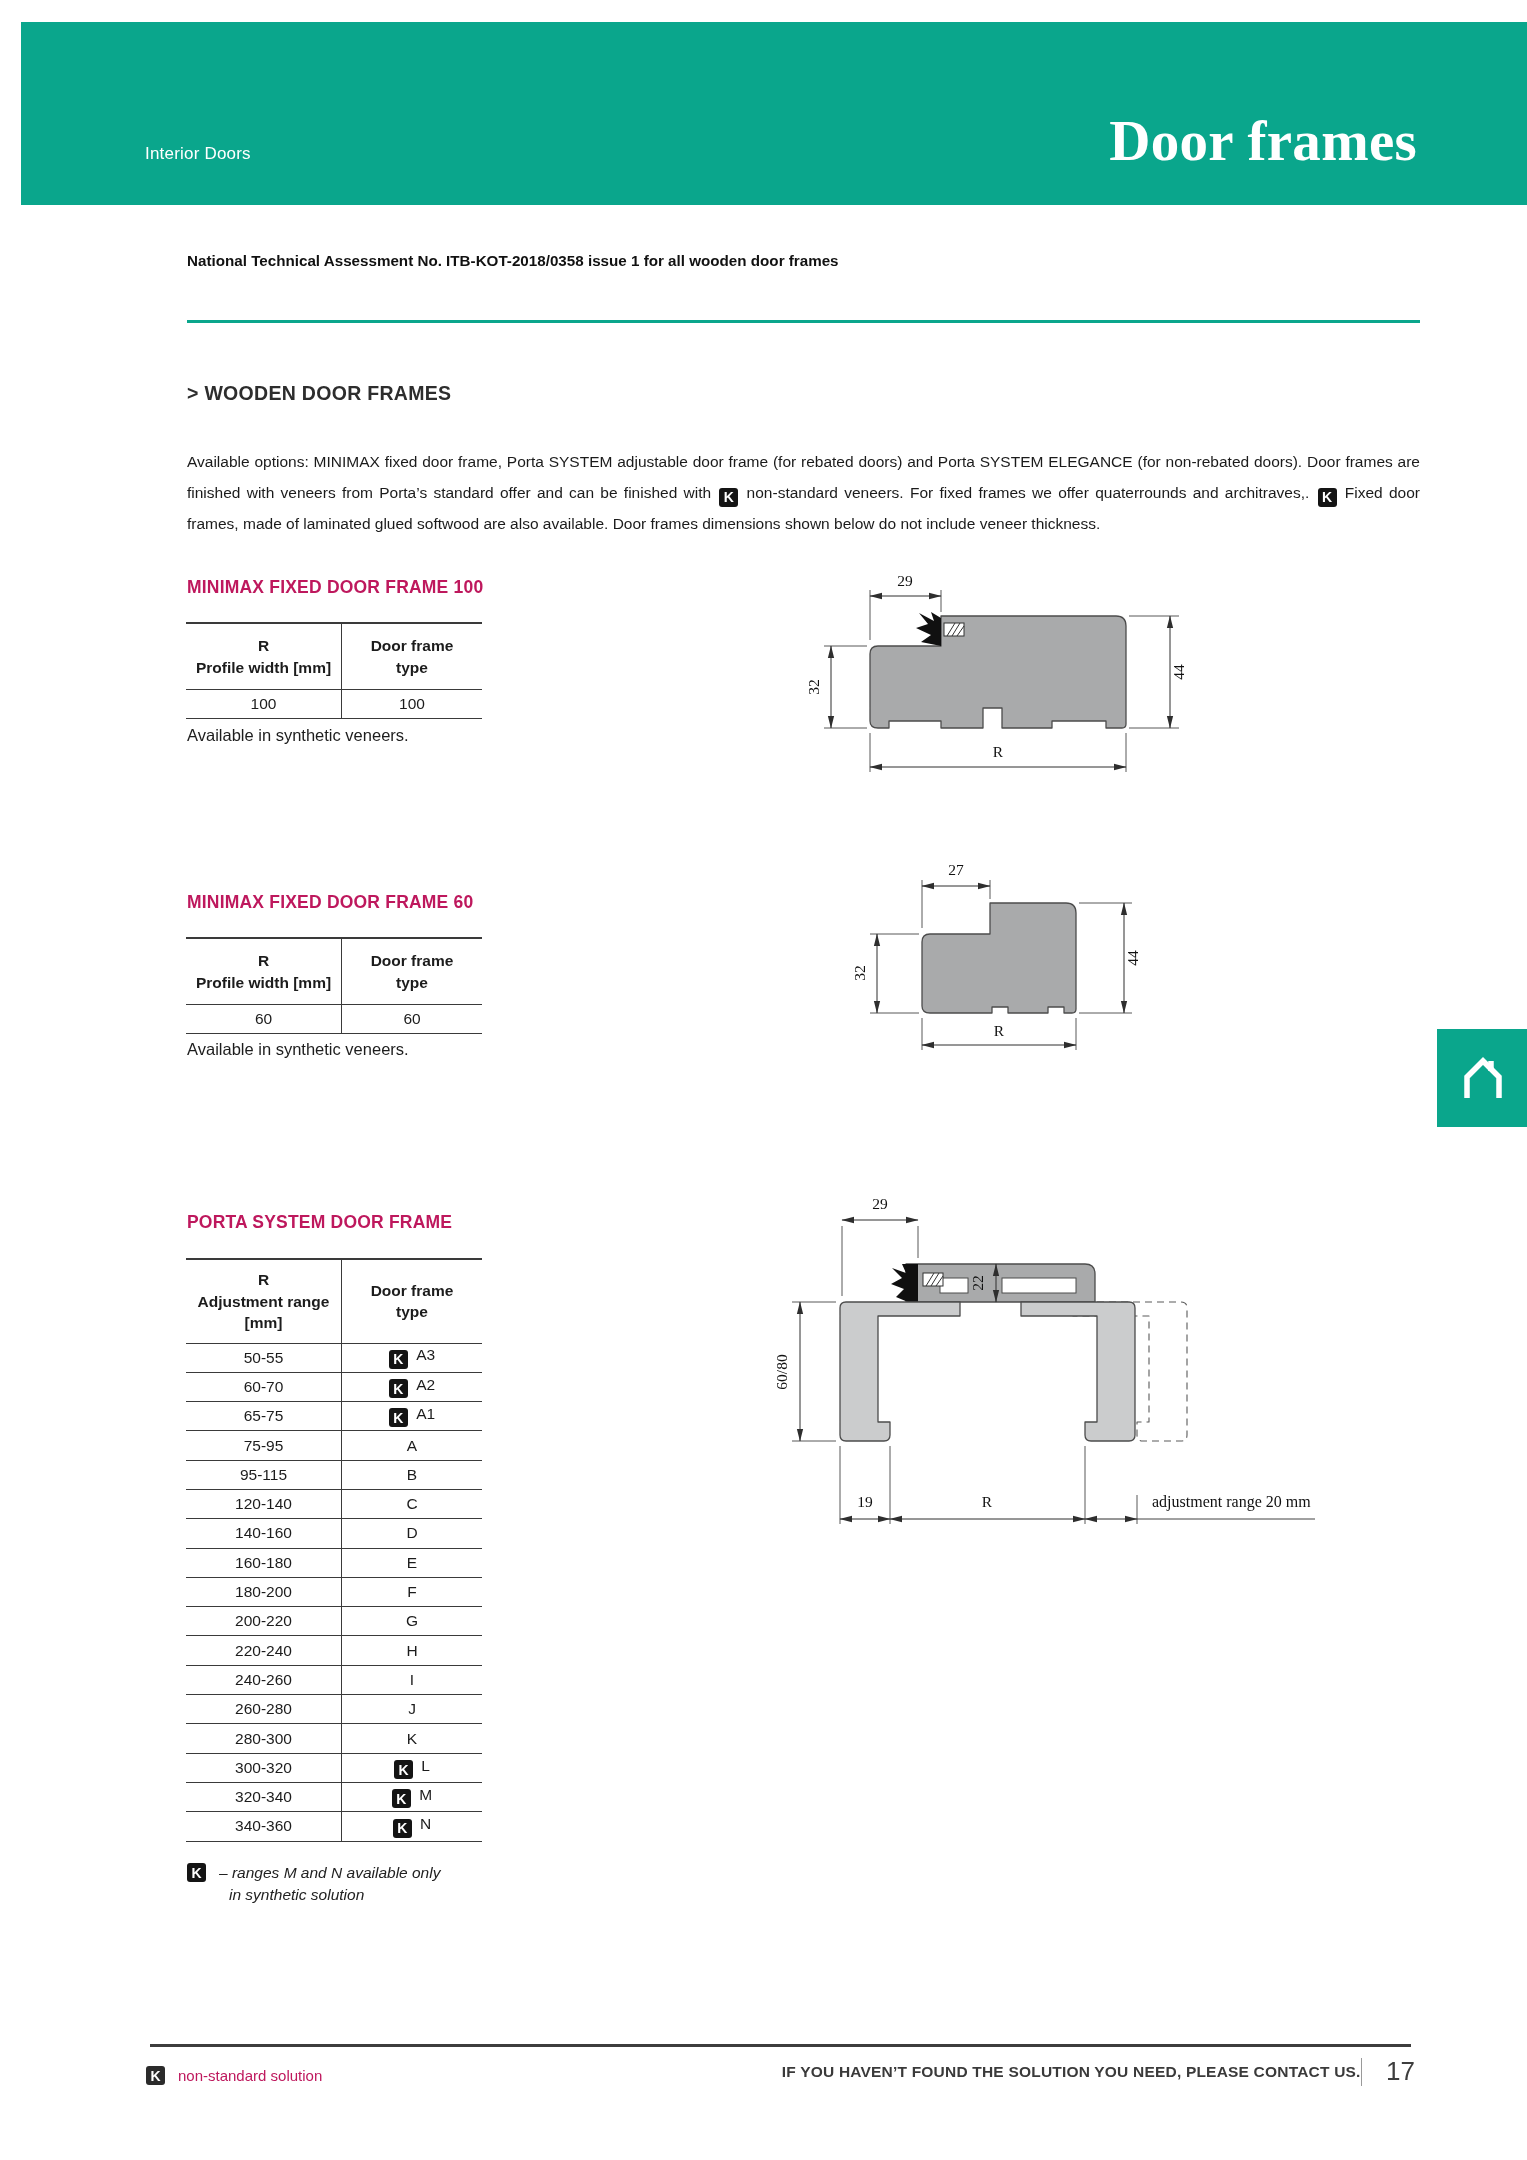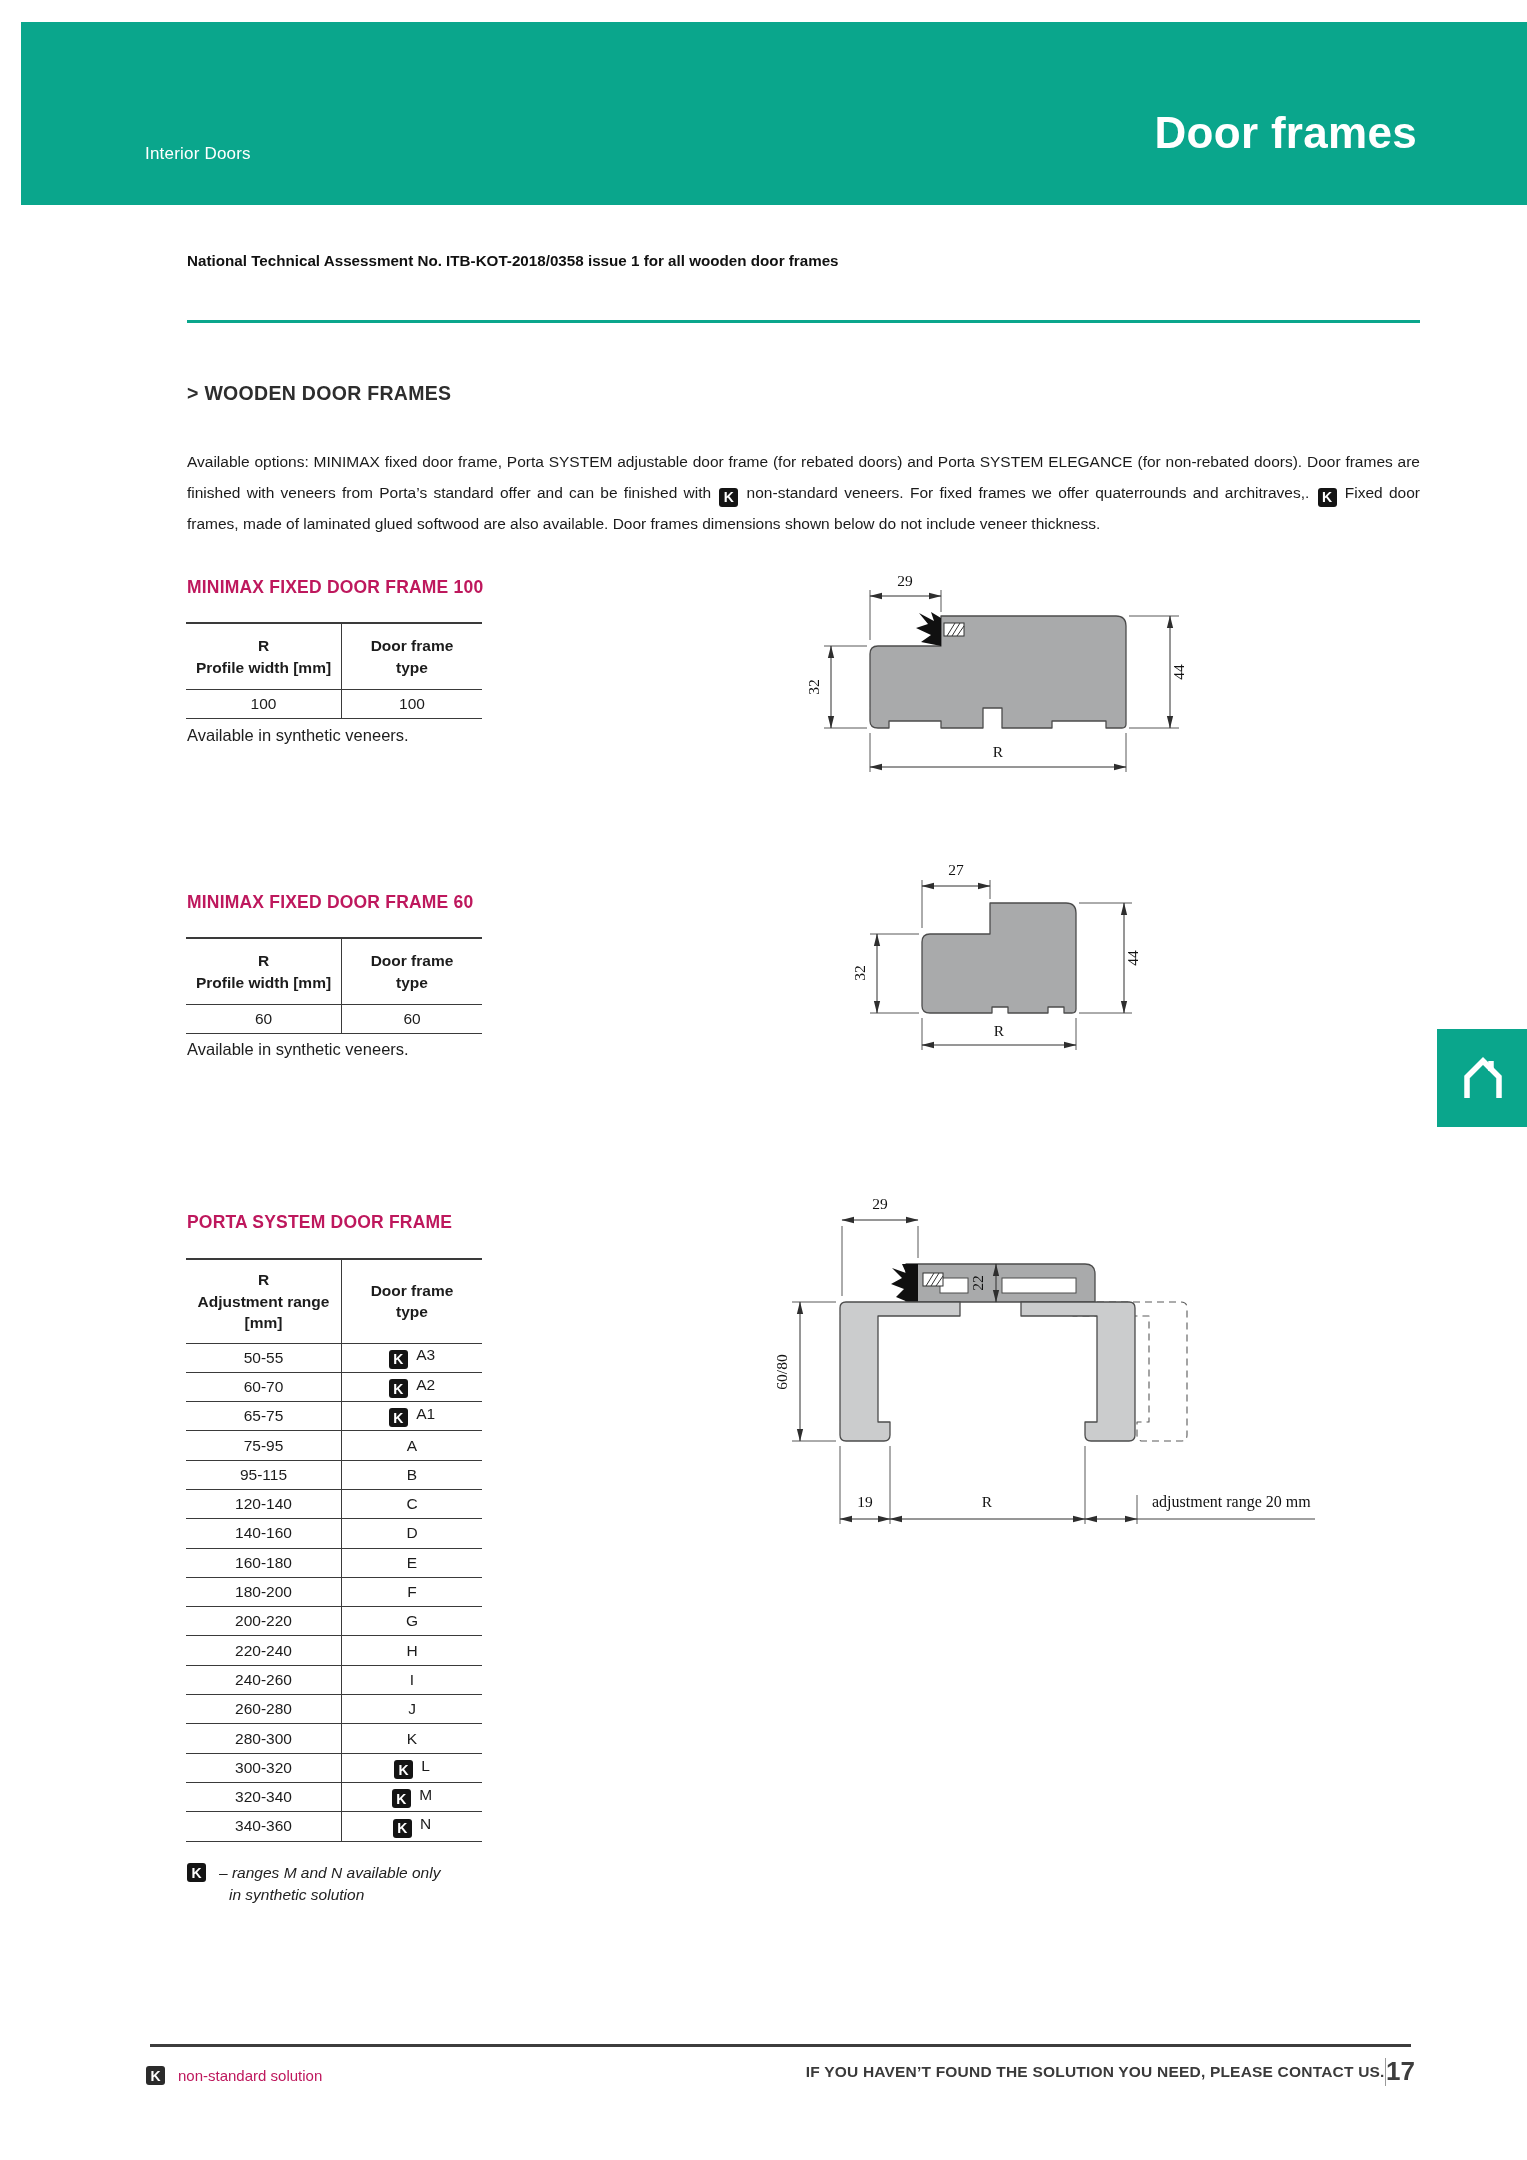--- a/index.html
+++ b/index.html
@@ -2,21 +2,21 @@
 <html><head>
 <meta charset="utf-8">
 <style>
   html,body{margin:0;padding:0;background:#e8e8e8;}
   .page{position:relative;width:1527px;height:2160px;background:#ffffff;overflow:hidden;
         font-family:"Liberation Sans","DejaVu Sans",sans-serif;color:#1c1c1c;}
 
   
   .header-bar{position:absolute;left:21px;top:22px;width:1506px;height:183px;background:#0aa68c;}
   .header-eyebrow{position:absolute;left:124px;top:122px;color:#ffffff;font-size:17px;letter-spacing:.2px;}
-  .header-title{position:absolute;right:110px;top:86px;color:#ffffff;font-size:44px;font-weight:700;letter-spacing:.3px;}
+  .header-title{position:absolute;right:110px;top:86px;color:#ffffff;font-size:57px;font-weight:700;letter-spacing:.3px;font-family:Liberation Serif, serif;}
 
   .assessment{position:absolute;left:187px;top:252px;font-size:15.2px;font-weight:700;color:#111;}
   .teal-rule{position:absolute;left:187px;top:320px;width:1233px;height:3px;background:#0aa68c;}
   .section-heading{position:absolute;left:187px;top:382px;font-size:19.5px;font-weight:700;color:#2d2d2d;letter-spacing:.3px;}
 
   .intro{position:absolute;left:187px;top:446px;width:1233px;font-size:15.5px;line-height:31px;
          text-align:justify;color:#1b1b1b;}
 
   .doc-h{position:absolute;left:187px;font-size:17.5px;font-weight:700;color:#be185d;letter-spacing:.2px;}
   .caption{position:absolute;left:187px;font-size:16.5px;color:#1d1d1d;}
@@ -59,21 +59,21 @@
              display:flex;align-items:center;justify-content:center;cursor:pointer;}
 
   
   .footer-rule{position:absolute;left:150px;top:2044px;width:1261px;height:2.5px;background:#3d3d3d;}
   .footer-left{position:absolute;left:146px;top:2066px;display:flex;align-items:center;gap:9px;}
   .footer-left .kicon{background:#2b2b2b;border-radius:3px;}
   .footer-left-label{font-size:15px;color:#be185d;}
   .footer-right{position:absolute;right:112px;top:2056px;display:flex;align-items:center;}
   .footer-contact{font-size:15.5px;font-weight:700;color:#3a3a3a;letter-spacing:.2px;}
   .footer-div{width:1.5px;height:28px;background:#9a9a9a;}
-  .footer-page{font-size:26px;font-weight:700;color:#3d3d3d;}
+  .footer-page{font-size:26px;font-weight:400;color:#3d3d3d;margin-left:24px;}
 </style>
 </head>
 <body>
 
 <div class="page">
 
   <div class="header-bar">
     <div class="header-eyebrow">Interior Doors</div>
     <div class="header-title">Door frames</div>
   </div>

